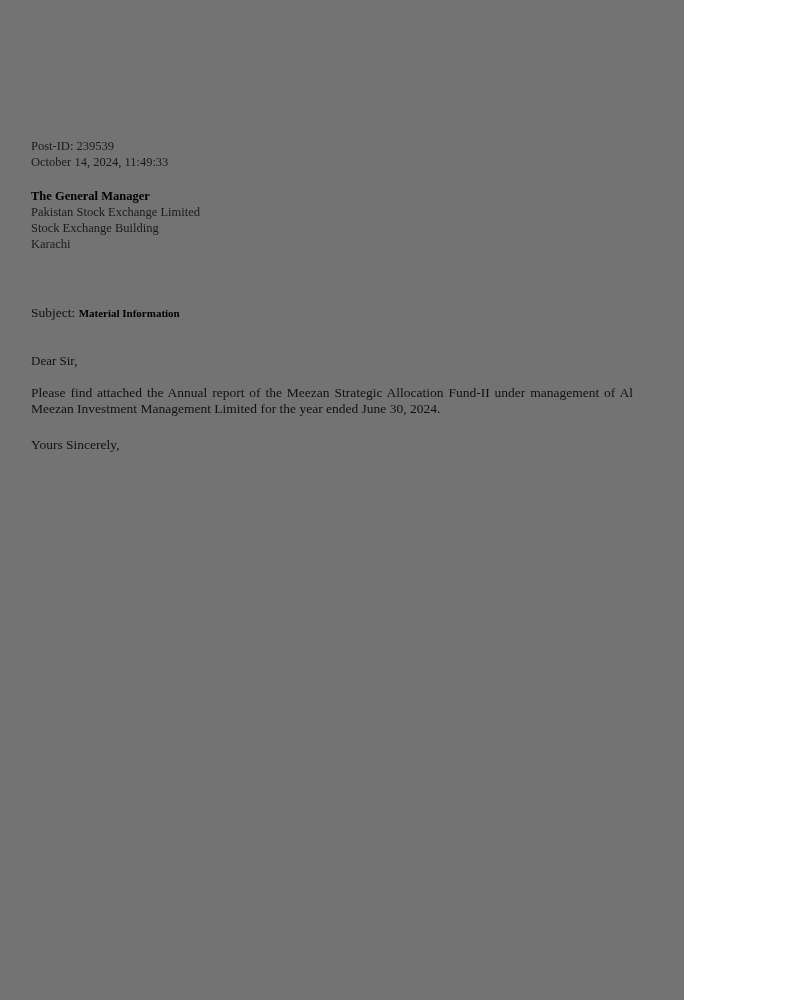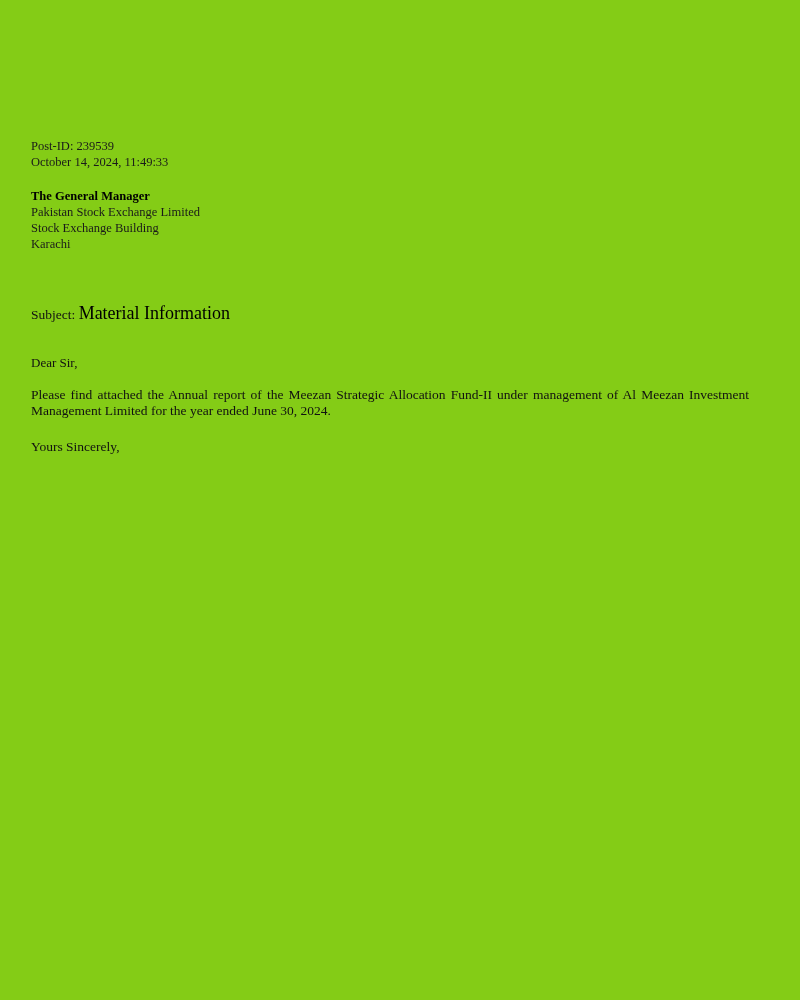--- a/index.html
+++ b/index.html
@@ -2,23 +2,23 @@
 <html><head>
 <meta charset="utf-8">
 <style>
   html, body {
     margin: 0;
     padding: 0;
     background: #ffffff;
   }
   .page {
     position: relative;
-    width: 800px;
+    width: 684px;
     height: 1000px;
-    background: #84cc16;
+    background: #737373;
     font-family: "Liberation Serif", "DejaVu Serif", serif;
     color: #111111;
     overflow: hidden;
     box-sizing: border-box;
     padding: 138px 51px 0 31px;
   }
   .meta-block {
     font-size: 12.5px;
     line-height: 16px;
     color: #1a1a1a;
@@ -33,22 +33,22 @@
     font-weight: bold;
     color: #000000;
   }
   .subject-line {
     margin-top: 52px;
     font-size: 13.5px;
     line-height: 18px;
     color: #111111;
   }
   .subject-value {
-    font-weight: normal;
-    font-size: 18px;
+    font-weight: bold;
+    font-size: 11px;
     color: #000000;
   }
   .salutation {
     margin-top: 31px;
     font-size: 13px;
     line-height: 16px;
   }
   .body-paragraph {
     margin-top: 16px;
     font-size: 13.5px;

